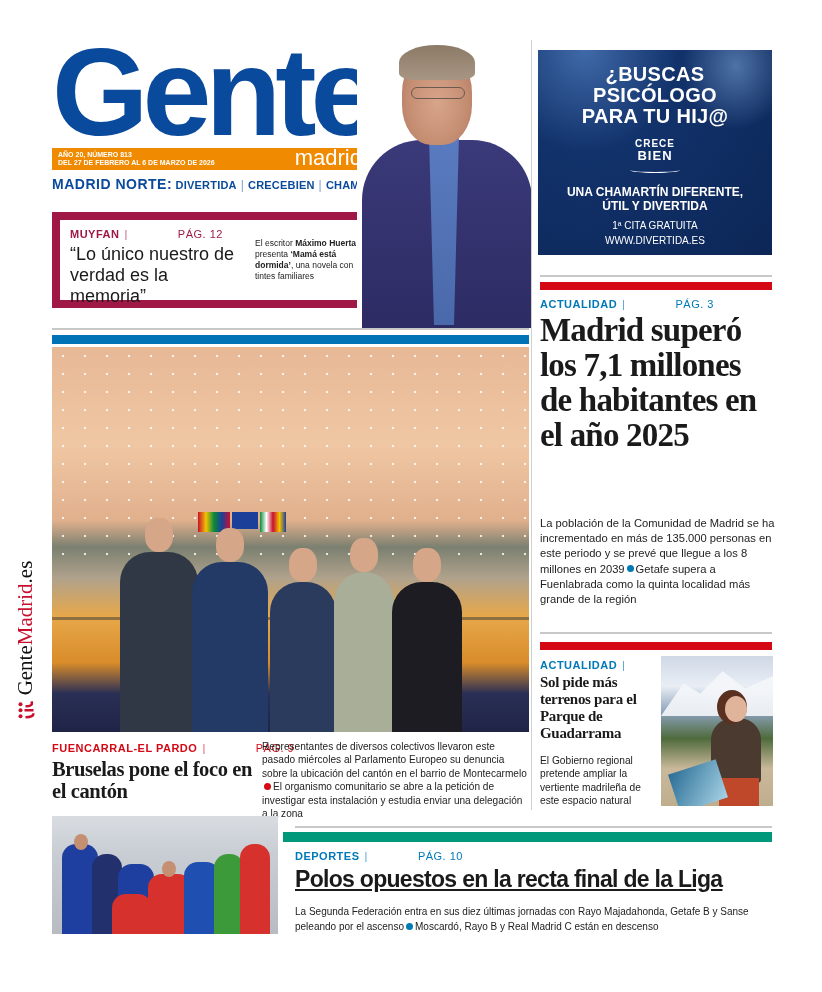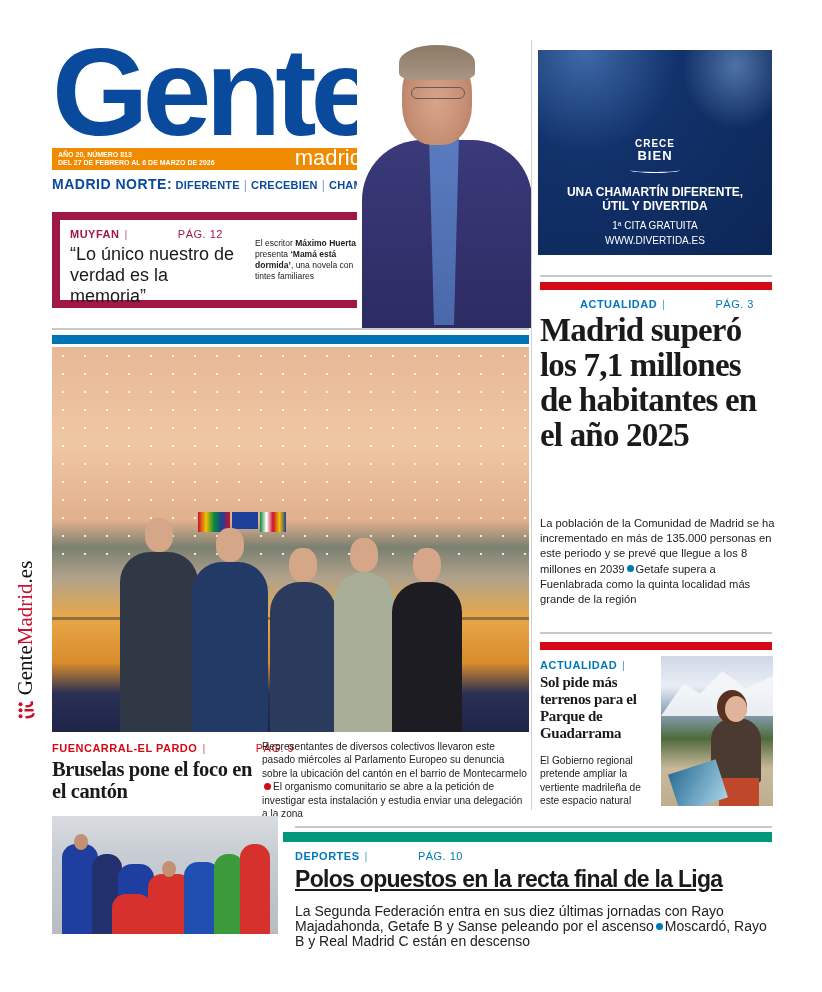--- a/index.html
+++ b/index.html
@@ -56,21 +56,21 @@
 
   
   .grey-rule { height: 2px; background: #c8c8c8; }
   .red-rule { height: 8px; background: #d40915; }
   .blue-rule { height: 9px; background: #0073b7; }
   .green-rule { height: 10px; background: #00987a; }
 
   .col-rule-v { left: 531px; top: 40px; width: 1px; height: 770px; background: #d0d0d0; }
 
   
-  .lead-kicker { left: 540px; top: 298px; color: #0079b8; margin-left: 40px; }
+  .lead-kicker { left: 540px; top: 298px; color: #0079b8; }
   .lead-headline { left: 540px; top: 313px; width: 235px; font-family: "Liberation Serif", serif; font-weight: 700; font-size: 33px; line-height: 35px; letter-spacing: -0.8px; color: #1a1a1a; }
   .lead-body { left: 540px; top: 516px; width: 235px; font-size: 11.2px; line-height: 15.2px; color: #222; }
   .dot { display: inline-block; width: 7px; height: 7px; border-radius: 50%; vertical-align: middle; margin: 0 2px 2px 2px; }
 
   
   .sol-kicker { left: 540px; top: 659px; color: #0079b8; }
   .sol-headline { left: 540px; top: 674px; width: 120px; font-family: "Liberation Serif", serif; font-weight: 700; font-size: 15px; line-height: 17px; color: #1a1a1a; letter-spacing: -0.3px; }
   .sol-body { left: 540px; top: 754px; width: 120px; font-size: 10.2px; line-height: 13.3px; color: #222; }
   .sol-photo { left: 661px; top: 656px; width: 112px; height: 150px; overflow: hidden; background: linear-gradient(180deg, #cfd8e6 0%, #e9eef5 20%, #8aa0b8 38%, #4f6b3c 55%, #c9b89a 75%, #bfae8e 100%); }
   .sol-photo .peak { position:absolute; left:0; top: 10px; width: 112px; height: 50px; background: #f4f6fa; clip-path: polygon(0 100%,20% 35%,35% 55%,55% 10%,75% 45%,100% 20%,100% 100%); opacity: 0.9; }
@@ -93,21 +93,21 @@
   .brus-kicker { left: 52px; top: 742px; color: #d40915; }
   .brus-headline { left: 52px; top: 758px; width: 200px; font-family: "Liberation Serif", serif; font-weight: 700; font-size: 20.5px; line-height: 22px; color: #1a1a1a; letter-spacing: -0.4px; }
   .brus-body { left: 262px; top: 740px; width: 265px; font-size: 10.1px; line-height: 13.4px; color: #222; }
 
   
   .sports-photo { left: 52px; top: 816px; width: 226px; height: 118px; overflow: hidden; background: linear-gradient(180deg, #d9dde2 0%, #c9ced4 30%, #b8bcc2 100%); }
   .sports-photo .p { position:absolute; bottom: 0; border-radius: 14px 14px 0 0; }
   .sports-photo .h { position:absolute; width: 14px; height: 16px; border-radius: 50%; background: #c58f72; }
   .sports-kicker { left: 295px; top: 850px; color: #0079b8; }
   .sports-headline { left: 295px; top: 865px; width: 480px; font-weight: 700; font-size: 23px; line-height: 28px; color: #1a1a1a; letter-spacing: -0.7px; white-space: nowrap; text-decoration: underline; }
-  .sports-body { left: 295px; top: 904px; width: 480px; font-size: 14px; line-height: 15px; color: #222; }
+  .sports-body { left: 295px; top: 904px; width: 480px; font-size: 10px; line-height: 15px; color: #222; }
 </style>
 </head>
 <body>
 
 <div class="abs side-label">
   <div class="rot">
     <svg class="side-logo-mark" viewBox="0 0 20 18" style="transform: rotate(0deg)">
       <circle cx="3" cy="3" r="2" fill="#c8102e"></circle>
         <circle cx="9" cy="3" r="2" fill="#c8102e"></circle>
         <circle cx="15" cy="3" r="2" fill="#c8102e"></circle>
@@ -121,41 +121,46 @@
 <div class="abs logo">Gente</div>
 <div class="abs orange-bar">
   <div class="issue">
     <div>AÑO 20, NÚMERO 813</div>
     <div>DEL 27 DE FEBRERO AL 6 DE MARZO DE 2026</div>
   </div>
   <div class="city">madrid</div>
 </div>
 <div class="abs region-bar">
   <span class="main">MADRID NORTE:</span>
-  <span class="item">DIFERENTE</span><span class="sep">|</span><span class="item">CRECEBIEN</span><span class="sep">|</span><span class="item">CHAMARTÍN</span><span class="sep">|</span><span class="item">TETUÁN</span><span class="sep">|</span><span class="item">BA</span>
+  <span class="item">DIVERTIDA</span><span class="sep">|</span><span class="item">CRECEBIEN</span><span class="sep">|</span><span class="item">CHAMARTÍN</span><span class="sep">|</span><span class="item">TETUÁN</span><span class="sep">|</span><span class="item">BA</span>
 </div>
 
 <div class="abs muyfan-box">
   <div class="kicker"><span>MUYFAN</span><span class="bar">|</span><span class="pg">PÁG. 12</span></div>
   <div class="quote">“Lo único nuestro de verdad es la memoria”</div>
   <div class="desc"><span>El escritor </span><b>Máximo Huerta</b><span> presenta </span><b>‘Mamá está dormida’</b><span>, una novela con tintes familiares</span></div>
 </div>
 
 <div class="abs portrait">
   <div class="jacket"></div>
   <div class="shirt"></div>
   <div class="head"></div>
   <div class="hair"></div>
   <div class="glasses"></div>
 </div>
 
 <div class="abs col-rule-v"></div>
 
 <div class="abs ad">
   <div class="spot2"></div>
+  <div class="h">
+    <div>¿BUSCAS</div>
+    <div>PSICÓLOGO</div>
+    <div>PARA TU HIJ@</div>
+  </div>
   <div class="brand1">CRECE</div>
   <div class="brand2">BIEN</div>
   <div class="swoosh"></div>
   <div class="tag">
     <div>UNA CHAMARTÍN DIFERENTE,</div>
     <div>ÚTIL Y DIVERTIDA</div>
   </div>
   <div class="cta">
     <div>1ª CITA GRATUITA</div>
     <div>WWW.DIVERTIDA.ES</div>

